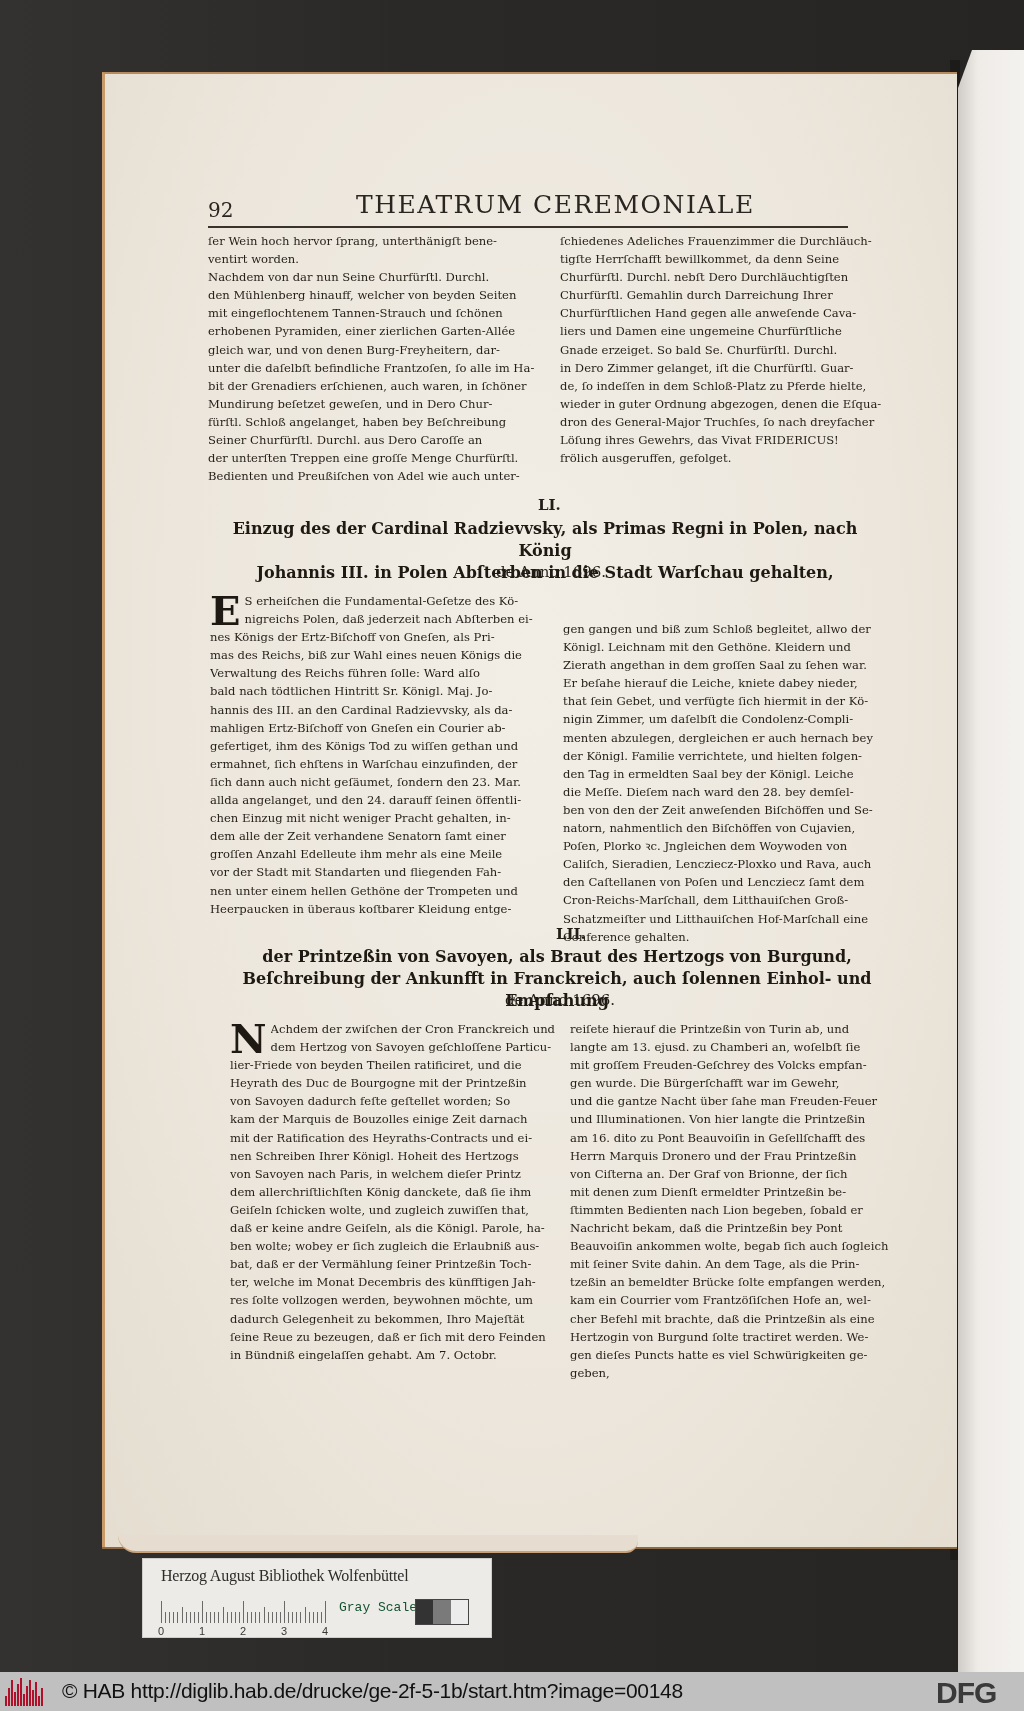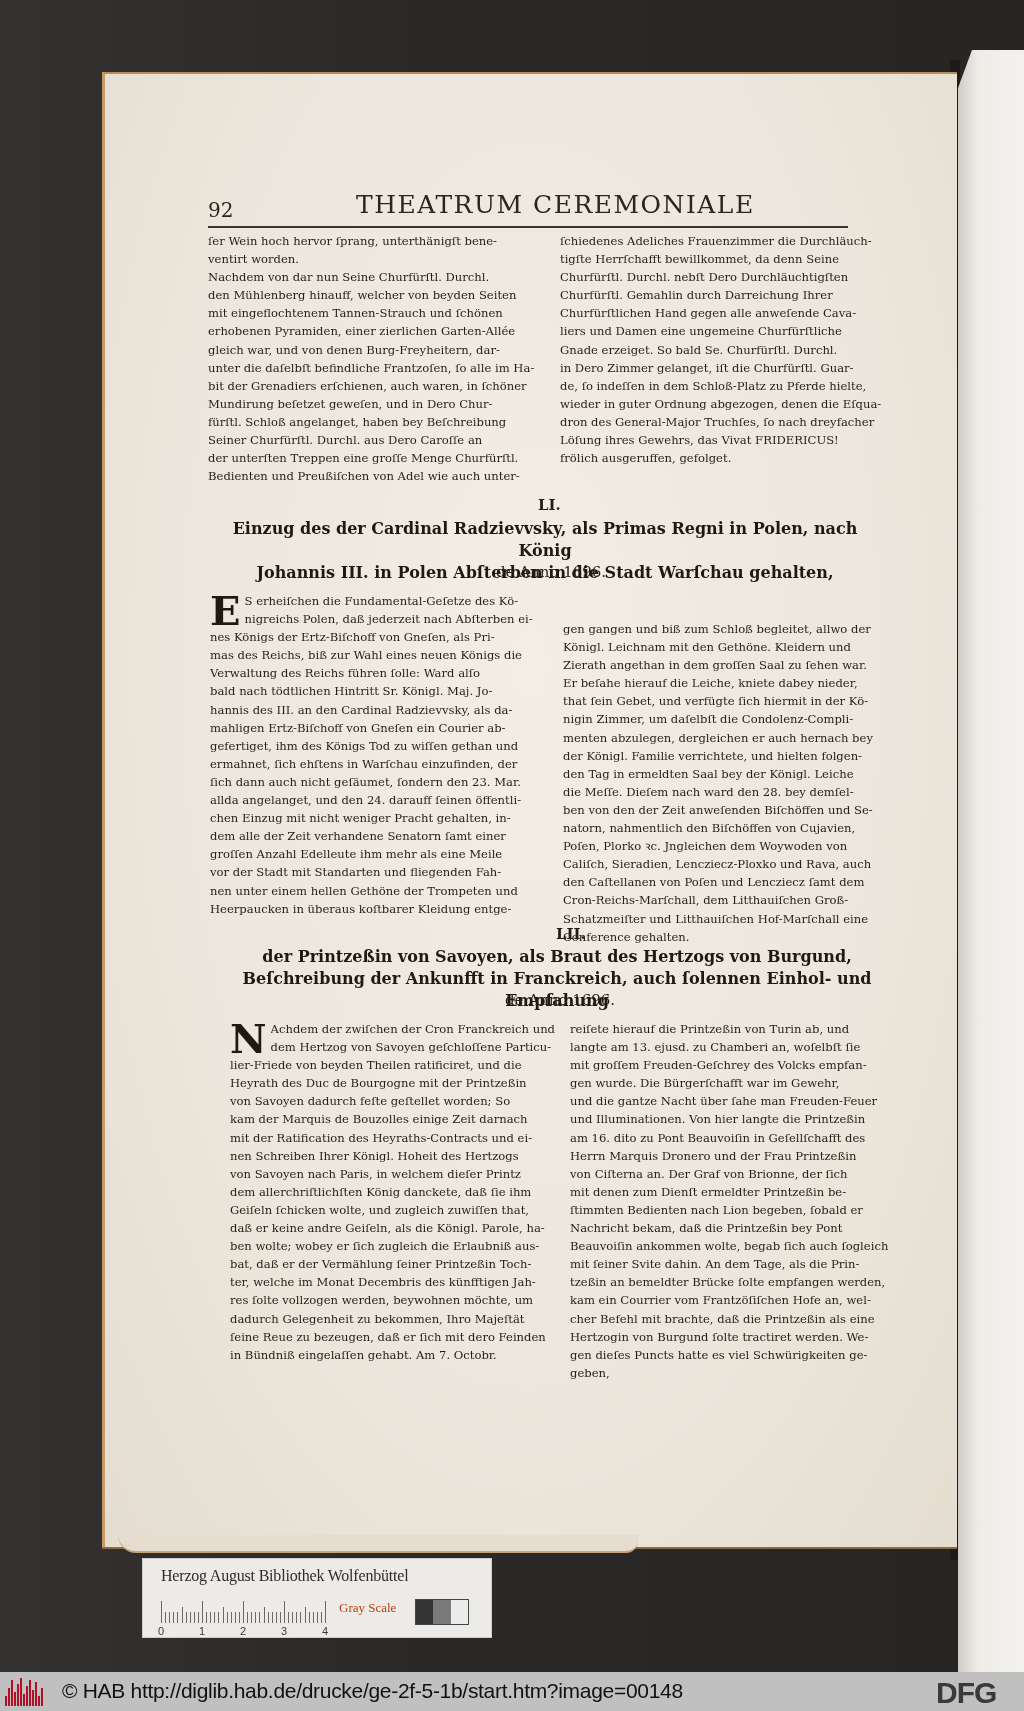--- a/index.html
+++ b/index.html
@@ -69,21 +69,21 @@
     font-weight:normal; font-size:16px; color:#2e2c2a; letter-spacing:-0.2px;
   }
   .ruler {
     position:absolute; left:18px; top:40px; width:168px; height:24px;
   }
   .tick { position:absolute; bottom:0; width:1px; background:#6c6a68; }
   .ruler-num {
     position:absolute; top:26px; font-family:"Liberation Sans", sans-serif; font-size:11px; color:#3a3836;
   }
   .gray-label {
-    position:absolute; left:196px; top:41px; font-family:Liberation Serif, serif; font-size:13px; color:#c2410c;
+    position:absolute; left:196px; top:41px; font-family:Liberation Mono, monospace; font-size:13px; color:#14532d;
   }
   .gray-swatches {
     position:absolute; left:272px; top:40px; width:52px; height:24px; display:flex; border:1px solid #444;
   }
   .gray-swatches div { flex:1; }
   .footer {
     position:absolute; left:0; top:1672px; width:1024px; height:39px;
     background:#c0c0c0;
   }
   .hab-logo {

